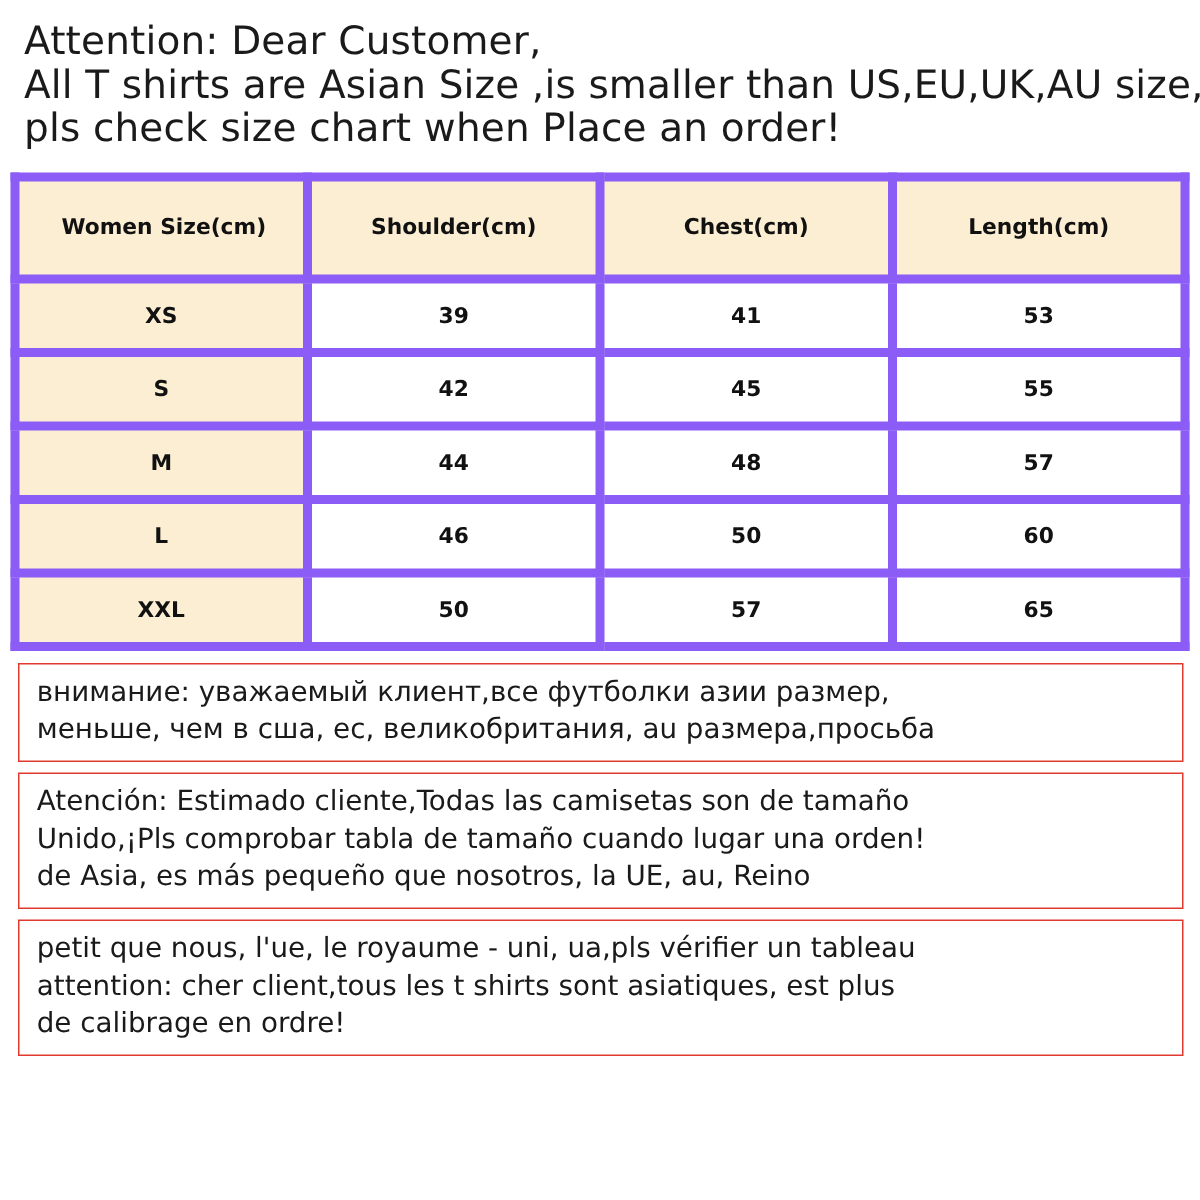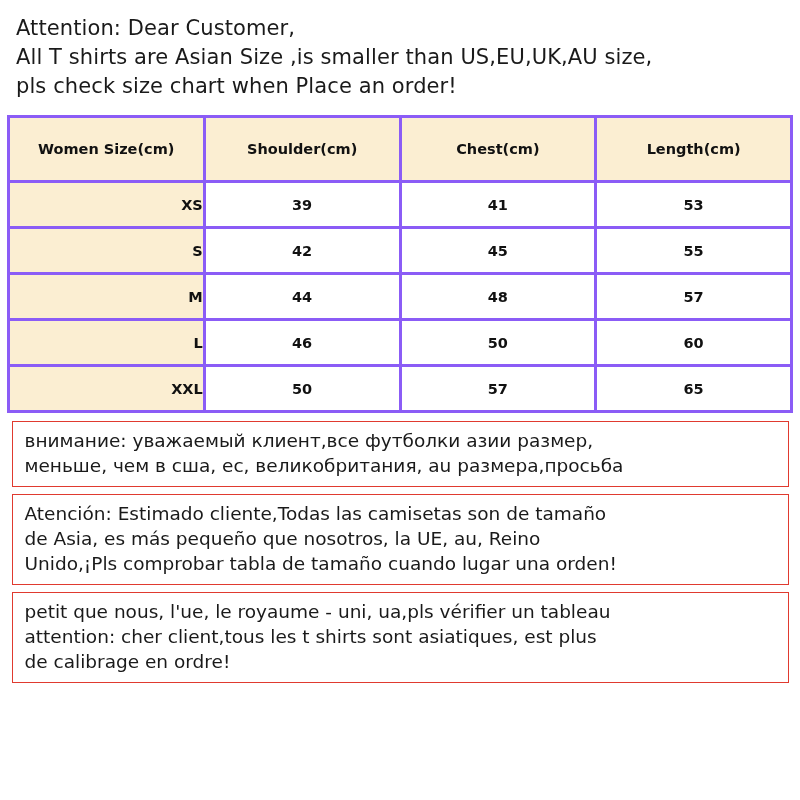--- a/index.html
+++ b/index.html
@@ -18,55 +18,55 @@
     width: 800px;
     height: 800px;
     position: relative;
     box-sizing: border-box;
     padding: 0;
   }
   .attention-block {
     padding: 14px 16px 6px 16px;
   }
   .attention-line {
-    font-size: 21px;
+    font-size: 26px;
     line-height: 29px;
     color: #1a1a1a;
     white-space: nowrap;
     letter-spacing: 0.1px;
   }
 
   table.size-table {
     width: 786px;
     margin: 8px auto 0 auto;
     border-collapse: collapse;
     table-layout: fixed;
   }
   table.size-table th,
   table.size-table td {
-    border: 3px solid #8b5cf6;
+    border: 6px solid #8b5cf6;
     text-align: center;
     font-size: 14.5px;
     font-weight: bold;
     color: #111111;
     height: 43px;
     padding: 0;
   }
   table.size-table thead th {
     background: #fbeed2;
     height: 62px;
     font-size: 14.5px;
   }
   table.size-table thead th.first {
     text-align: left;
     padding-left: 28px;
   }
   table.size-table tbody td.first {
     background: #fbeed2;
-    text-align: right;
+    text-align: center;
   }
 
   .notes {
     width: 777px;
     margin: 8px auto 0 auto;
   }
   .note-box {
     border: 1.5px solid #e03a2f;
     box-sizing: border-box;
     padding: 6px 10px 8px 12px;
@@ -134,22 +134,22 @@
 
   <div class="notes">
 
     <div class="note-box">
       <div class="note-text">внимание: уважаемый клиент,все футболки азии размер,</div>
       <div class="note-text">меньше, чем в сша, ес, великобритания, au размера,просьба</div>
     </div>
 
     <div class="note-box">
       <div class="note-text">Atención: Estimado cliente,Todas las camisetas son de tamaño</div>
+      <div class="note-text">Unido,¡Pls comprobar tabla de tamaño cuando lugar una orden!</div>
       <div class="note-text">de Asia, es más pequeño que nosotros, la UE, au, Reino</div>
-      <div class="note-text">Unido,¡Pls comprobar tabla de tamaño cuando lugar una orden!</div>
     </div>
 
     <div class="note-box">
       <div class="note-text">petit que nous, l'ue, le royaume - uni, ua,pls vérifier un tableau</div>
       <div class="note-text">attention: cher client,tous les t shirts sont asiatiques, est plus</div>
       <div class="note-text">de calibrage en ordre!</div>
     </div>
 
   </div>
 

